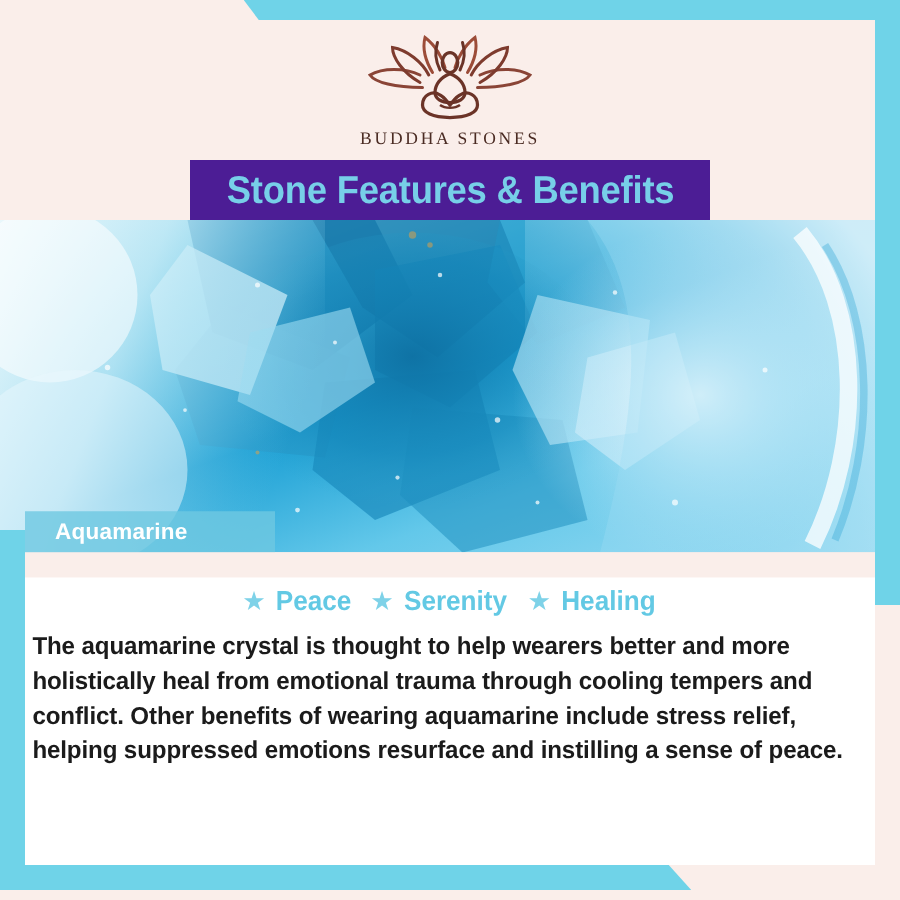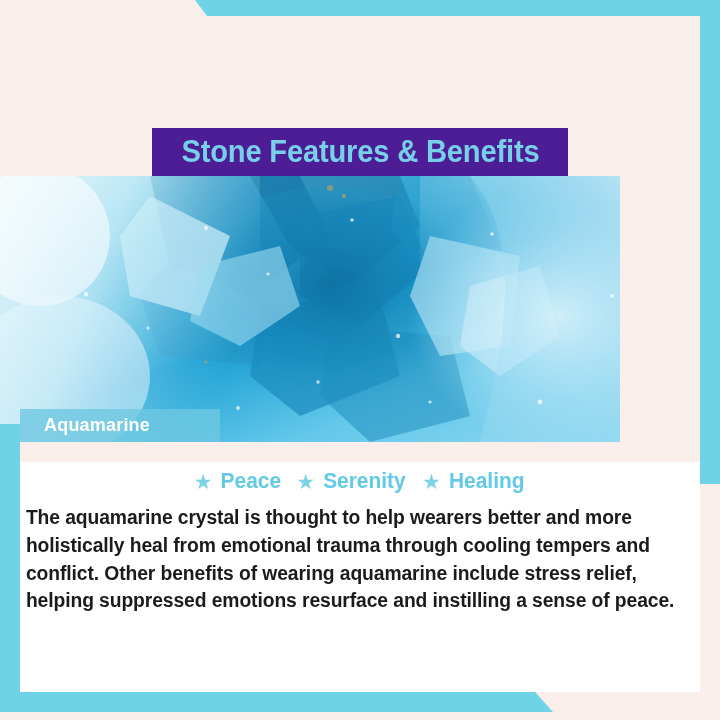--- a/index.html
+++ b/index.html
@@ -97,21 +97,21 @@
     letter-spacing: -0.2px;
     color: #77cfe8;
     white-space: nowrap;
     transform: scaleX(0.94);
   }
 
   
   .photo {
     position: absolute;
     left: 0; top: 176px;
-    width: 620px; height: 266px;
+    width: 720px; height: 266px;
     overflow: hidden;
     z-index: 1;
   }
   .photo svg { display: block; }
 
   .stone-label {
     position: absolute;
     left: 20px; bottom: 0px;
     width: 200px; height: 33px;
     background: rgba(110, 200, 225, 0.80);
@@ -179,20 +179,53 @@
     letter-spacing: -0.1px;
     transform: scaleX(0.985);
     transform-origin: left top;
   }
 </style>
 </head>
 <body>
 
 <div class="infographic">
 
+  <div class="header">
+    <div class="logo-wrap">
+      <svg class="logo-mark" width="160" height="76" viewBox="0 0 160 76">
+        <g fill="none" stroke="#6b3327" stroke-width="2.4" stroke-linecap="round">
+
+          <path d="M58,44 C36,44 20,40 16,34 C26,28 44,28 56,34" stroke="#8a4436"></path>
+
+          <path d="M102,44 C124,44 140,40 144,34 C134,28 116,28 104,34" stroke="#8a4436"></path>
+
+          <path d="M56,40 C42,32 34,20 34,12 C46,14 58,24 63,34" stroke="#7e3b2e"></path>
+
+          <path d="M104,40 C118,32 126,20 126,12 C114,14 102,24 97,34" stroke="#7e3b2e"></path>
+
+          <path d="M66,32 C60,22 58,12 60,4 C68,10 74,20 76,28" stroke="#9c4c38"></path>
+
+          <path d="M94,32 C100,22 102,12 100,4 C92,10 86,20 84,28" stroke="#9c4c38"></path>
+
+          <path d="M72,30 C68,22 68,14 70,8" stroke="#6b3327"></path>
+          <path d="M88,30 C92,22 92,14 90,8" stroke="#6b3327"></path>
+        </g>
+
+        <ellipse cx="80" cy="24" rx="6.2" ry="8" fill="none" stroke="#6b3327" stroke-width="2.6"></ellipse>
+
+        <path d="M80,33 C72,36 68,42 68,48 C68,53 73,56 80,56 C87,56 92,53 92,48 C92,42 88,36 80,33 Z" fill="none" stroke="#6b3327" stroke-width="2.6"></path>
+
+        <path d="M58,58 C58,50 66,46 72,50 C76,52 78,56 80,58 C82,56 84,52 88,50 C94,46 102,50 102,58
+                 C102,64 94,68 80,68 C66,68 58,64 58,58 Z" fill="none" stroke="#6b3327" stroke-width="2.6"></path>
+
+        <path d="M72,58 C76,61 84,61 88,58" fill="none" stroke="#6b3327" stroke-width="2"></path>
+      </svg>
+      <div class="logo-word">BUDDHA STONES</div>
+    </div>
+  </div>
 
   <div class="photo">
     <svg width="720" height="266" viewBox="0 0 720 266" preserveAspectRatio="none">
       <defs>
         <linearGradient id="base" x1="0" y1="0" x2="1" y2="1">
           <stop offset="0%" stop-color="#bfe7f4"></stop>
           <stop offset="22%" stop-color="#5ec3e4"></stop>
           <stop offset="48%" stop-color="#1b9fd4"></stop>
           <stop offset="70%" stop-color="#63c8ea"></stop>
           <stop offset="100%" stop-color="#9ddcf2"></stop>

